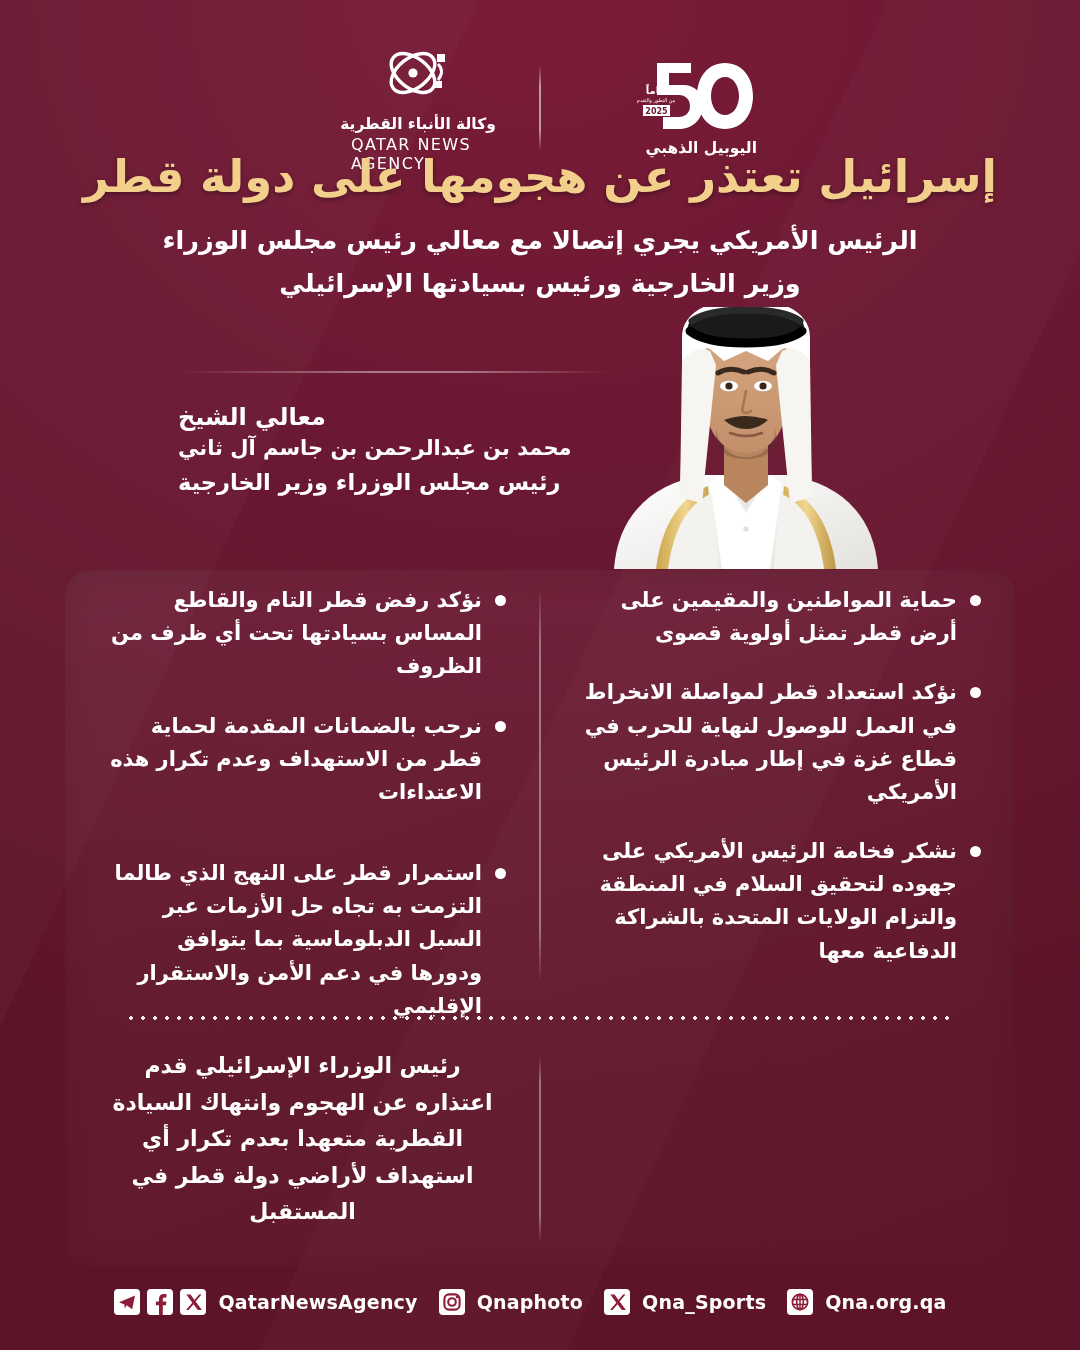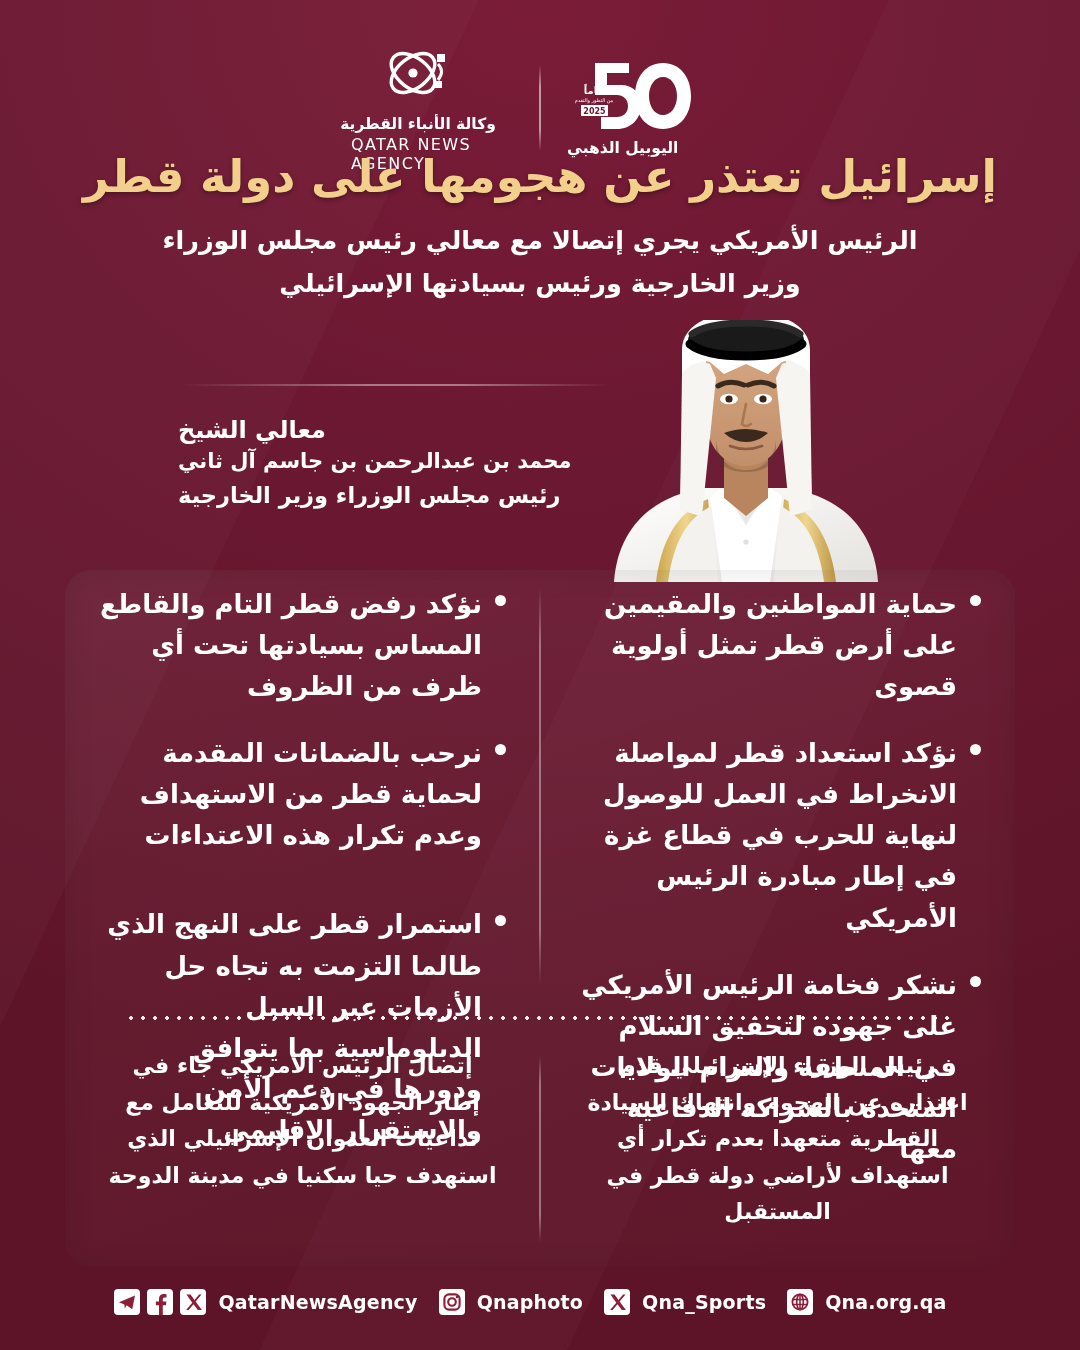--- a/index.html
+++ b/index.html
@@ -46,41 +46,41 @@
     color:#ffffff; font-size:16px; font-weight:normal;
     letter-spacing:1.4px; margin-top:2px; direction:ltr;margin-left:28px;
   }
 
   .logo-sep {
     width:2px; height:86px;
     background:linear-gradient(180deg, rgba(255,255,255,0) 0%, rgba(255,255,255,.55) 25%, rgba(255,255,255,.55) 75%, rgba(255,255,255,0) 100%);
     margin:0 26px;
   }
 
-  .jub-logo { display:flex; flex-direction:column; align-items:flex-start; width:190px; }
+  .jub-logo { display:flex; flex-direction:column; align-items:flex-end; width:190px; }
   .jub-mark { width:128px; height:74px; }
   .jub-ar {
     color:#ffffff; font-size:15.5px; font-weight:bold;
     margin-top:6px; letter-spacing:1.2px; direction:rtl;
   }
 
   
   .headline-wrap { position:absolute; top:148px; left:0; right:0; text-align:center; padding:0 21px; }
   .headline {
     color:#f3cf8c; font-size:45px; font-weight:bold;
     line-height:1.28; letter-spacing:0px;
     text-shadow:0 2px 5px rgba(0,0,0,.35);
   }
   .subhead {
     color:#ffffff; font-size:25.5px; font-weight:bold;
     line-height:1.62; margin-top:14px;
   }
 
   
-  .profile { position:absolute; top:318px; left:0; right:0; height:262px; }
+  .profile { position:absolute; top:305px; left:0; right:0; height:262px; }
 
   .portrait {
     position:absolute; top:2px; left:596px;
     width:300px; height:262px;
   }
   .portrait svg { display:block; width:300px; height:262px; }
 
   .hrule {
     position:absolute; top:66px; right:470px;
     width:430px; height:2px;
@@ -120,21 +120,21 @@
   .bullet {
     display:flex; flex-direction:row; align-items:flex-start;
     margin-bottom:26px;
   }
   .dot {
     flex:0 0 auto;
     width:11px; height:11px; border-radius:50%;
     background:#ffffff; margin-top:11px; margin-left:13px;
   }
   .btext {
-    color:#ffffff; font-size:26px; font-weight:bold;
+    color:#ffffff; font-size:21px; font-weight:bold;
     line-height:1.58; text-align:right; flex:1 1 auto;
   }
 
   .dotted {
     position:absolute; left:60px; top:446px;
     width:830px; height:4px;
     background-image:radial-gradient(circle, #ffffff 1.6px, rgba(255,255,255,0) 1.9px);
     background-size:12px 4px; background-repeat:repeat-x;
     opacity:.92;
   }
@@ -340,23 +340,20 @@
       </div>
 
     </div>
 
     <div class="dotted"></div>
 
     <div class="vdivider2"></div>
 
     <div class="bottom">
       <div class="bcol">
-        <div class="btxt2">إتصال الرئيس الأمريكي جاء في إطار الجهود الأمريكية للتعامل مع تداعيات العدوان الإسرائيلي الذي استهدف حيا سكنيا في مدينة الدوحة</div>
-      </div>
-      <div class="bcol">
         <div class="btxt2">رئيس الوزراء الإسرائيلي قدم اعتذاره عن الهجوم وانتهاك السيادة القطرية متعهدا بعدم تكرار أي استهداف لأراضي دولة قطر في المستقبل</div>
       </div>
     </div>
 
   </div>
 
   <div class="footer">
 
     <div class="fgroup">
       <span class="ficon">

